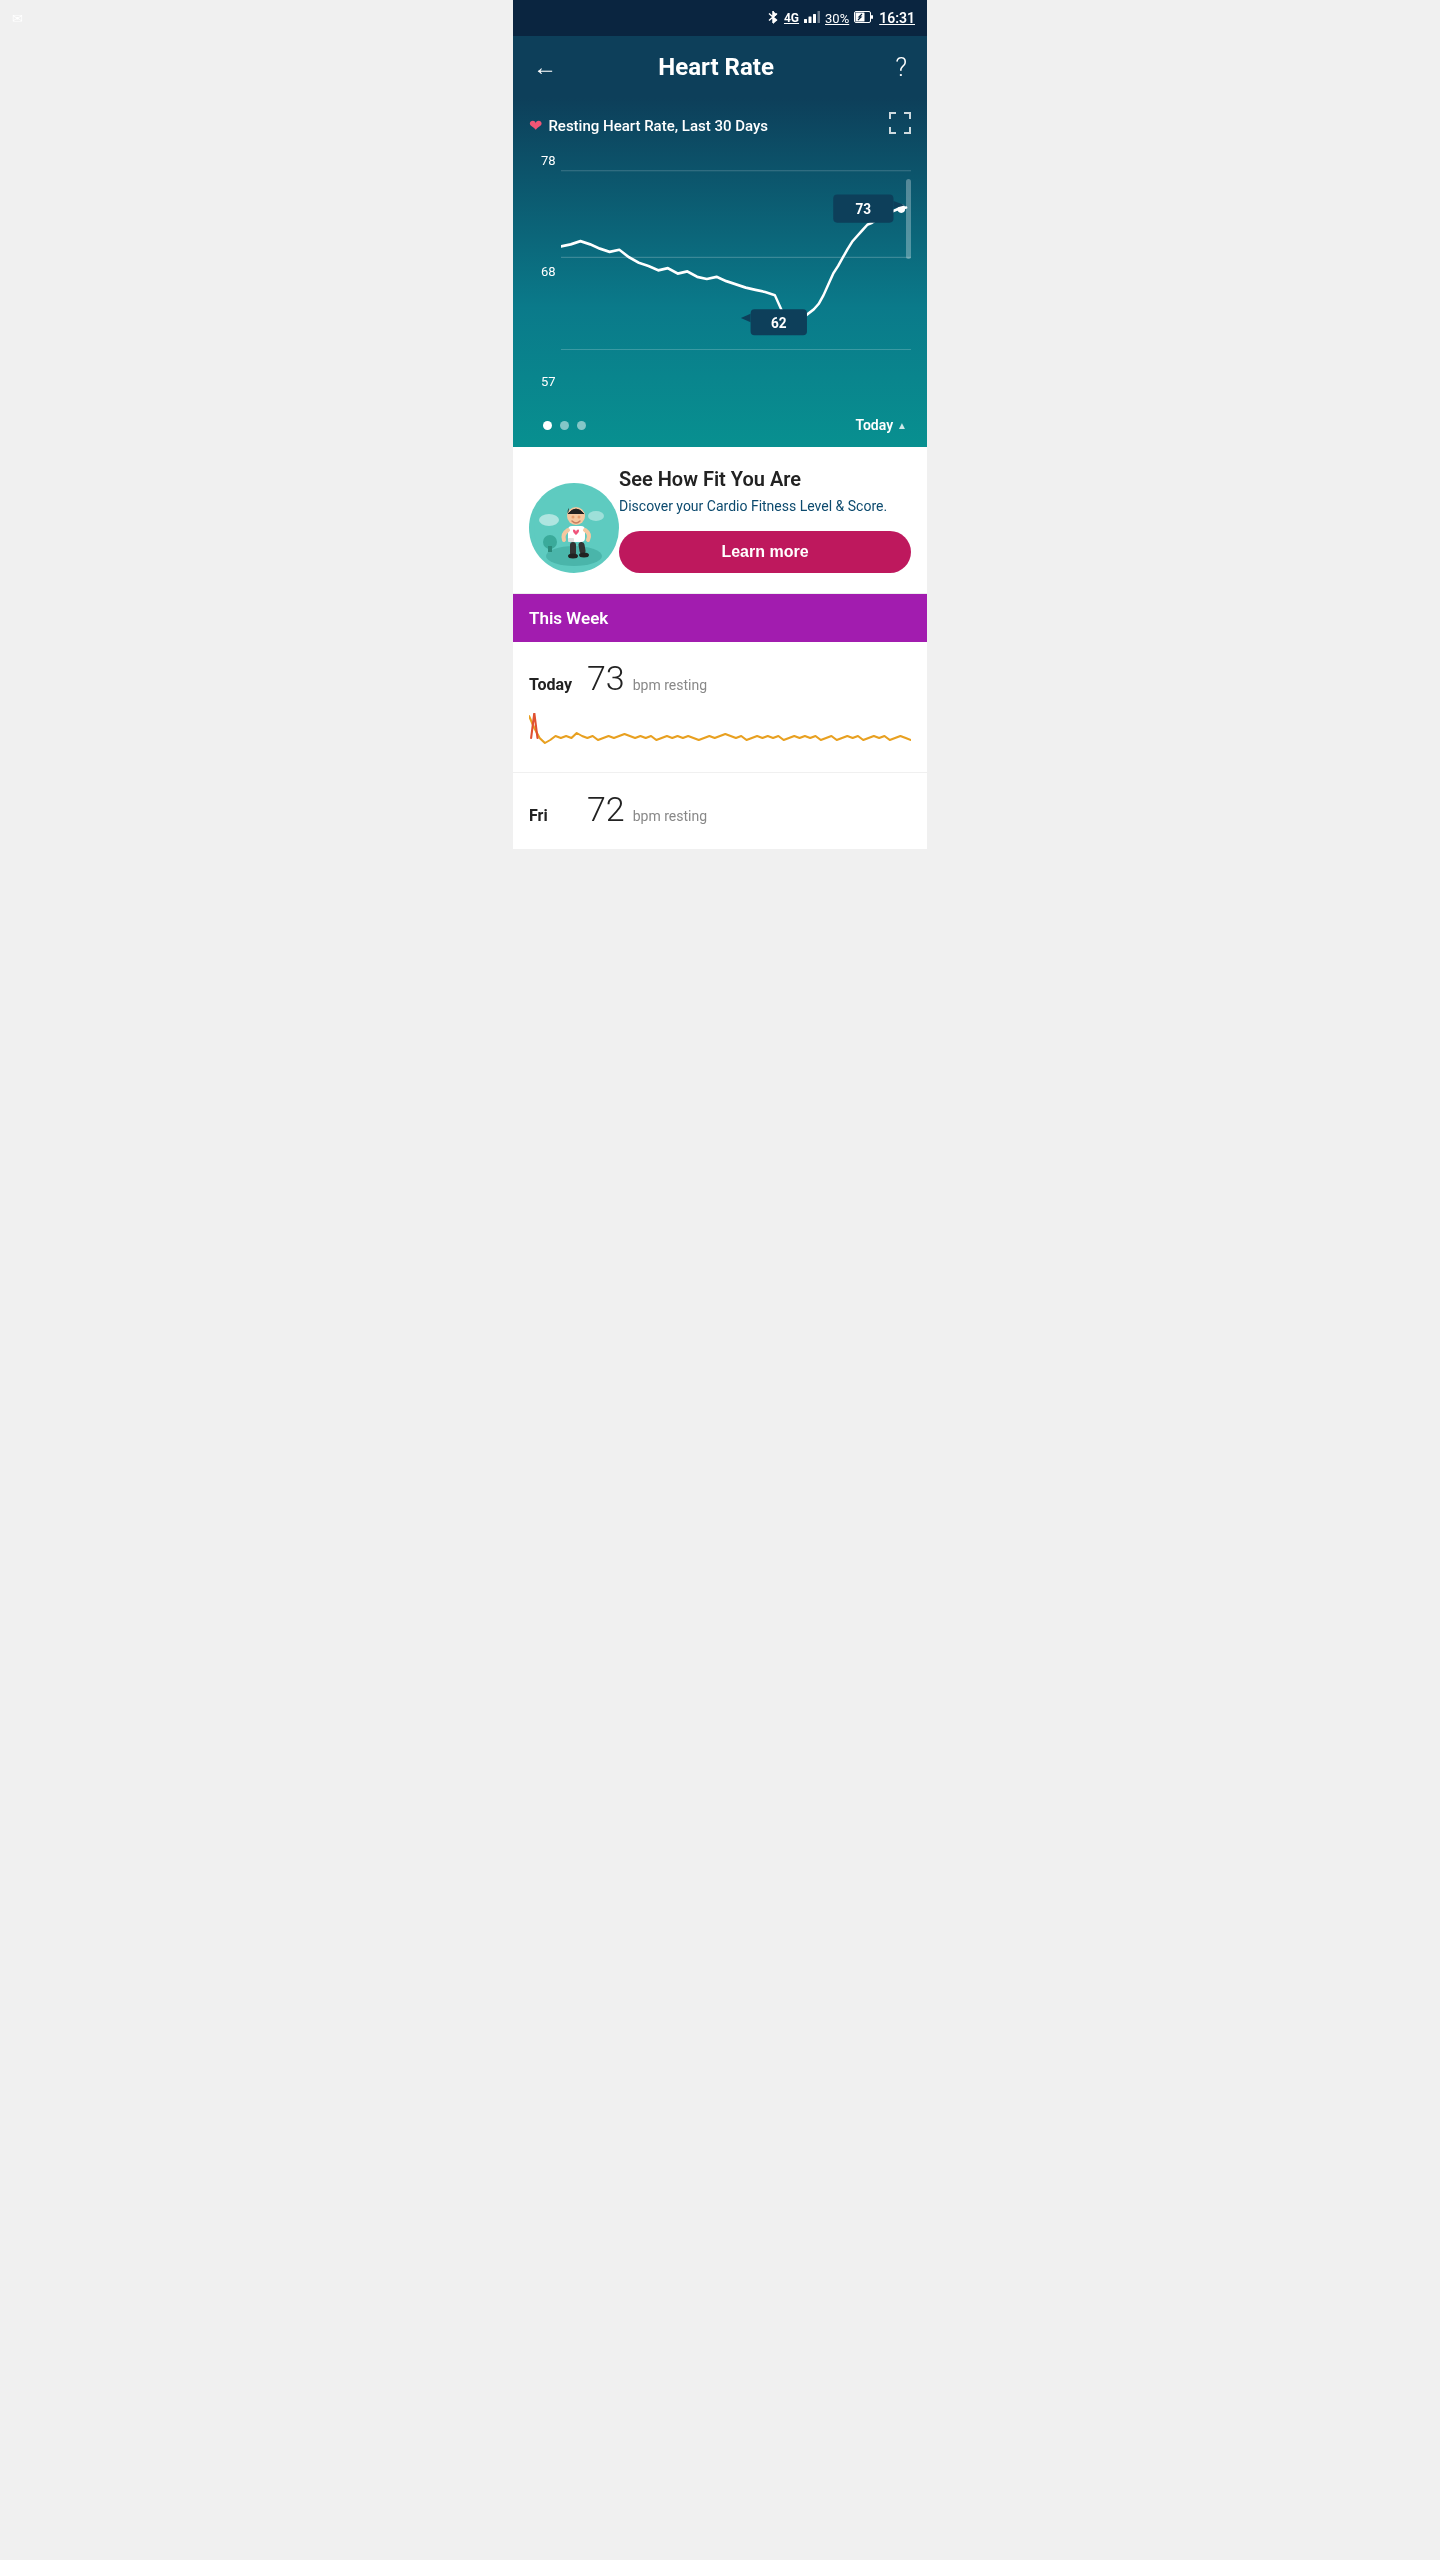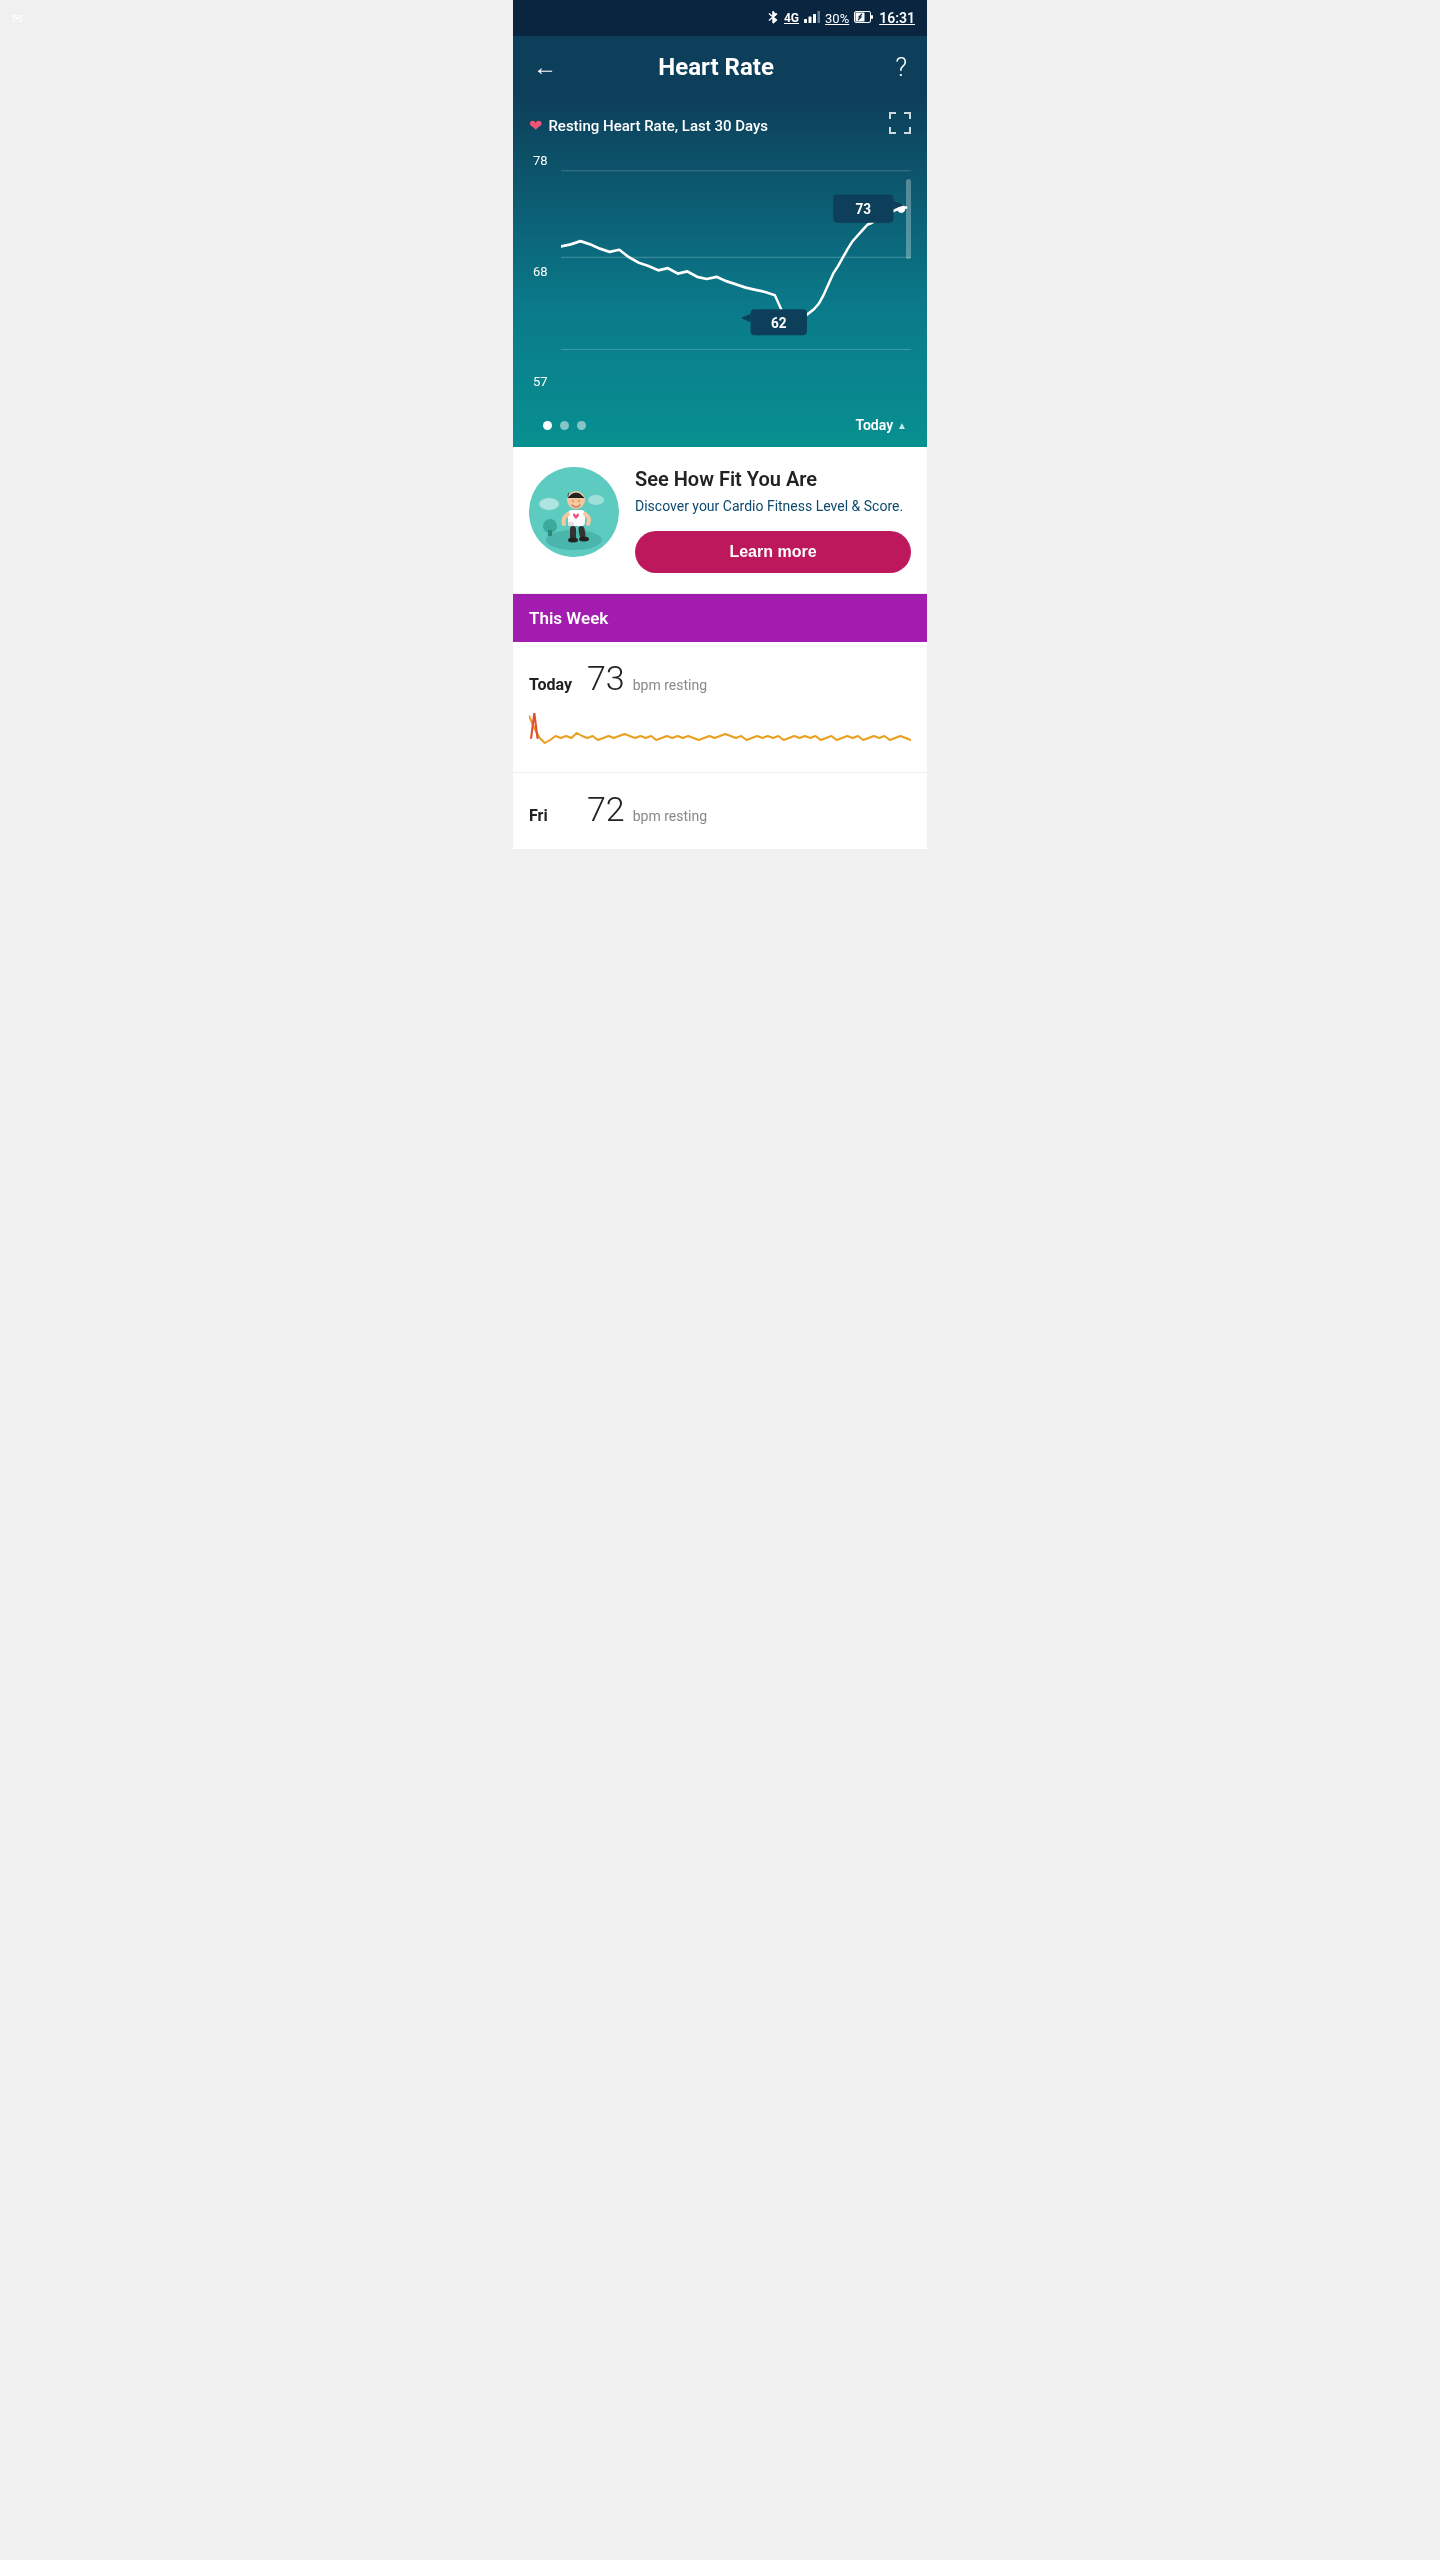--- a/index.html
+++ b/index.html
@@ -98,21 +98,21 @@
     }
 
     
     .chart-container {
       position: relative;
       height: 260px;
       width: 100%;
     }
     .chart-y-labels {
       position: absolute;
-      left: 4px;
+      left: 12px;
       top: 0;
       height: 100%;
       display: flex;
       flex-direction: column;
       justify-content: space-between;
       color: white;
       font-size: 13px;
       padding: 4px 0 20px 0;
       width: 32px;
     }
@@ -156,22 +156,21 @@
       font-size: 10px;
       color: white;
       opacity: 0.8;
     }
 
     
     .fitness-card {
       background: white;
       padding: 20px 16px;
       display: flex;
-      align-items: flex-start;
-      gap: 16px;
+      align-items: flex-end;
       border-bottom: 1px solid #eee;
     }
     .fitness-avatar {
       width: 90px;
       height: 90px;
       border-radius: 50%;
       background: #5ecbc0;
       flex-shrink: 0;
       display: flex;
       align-items: center;

